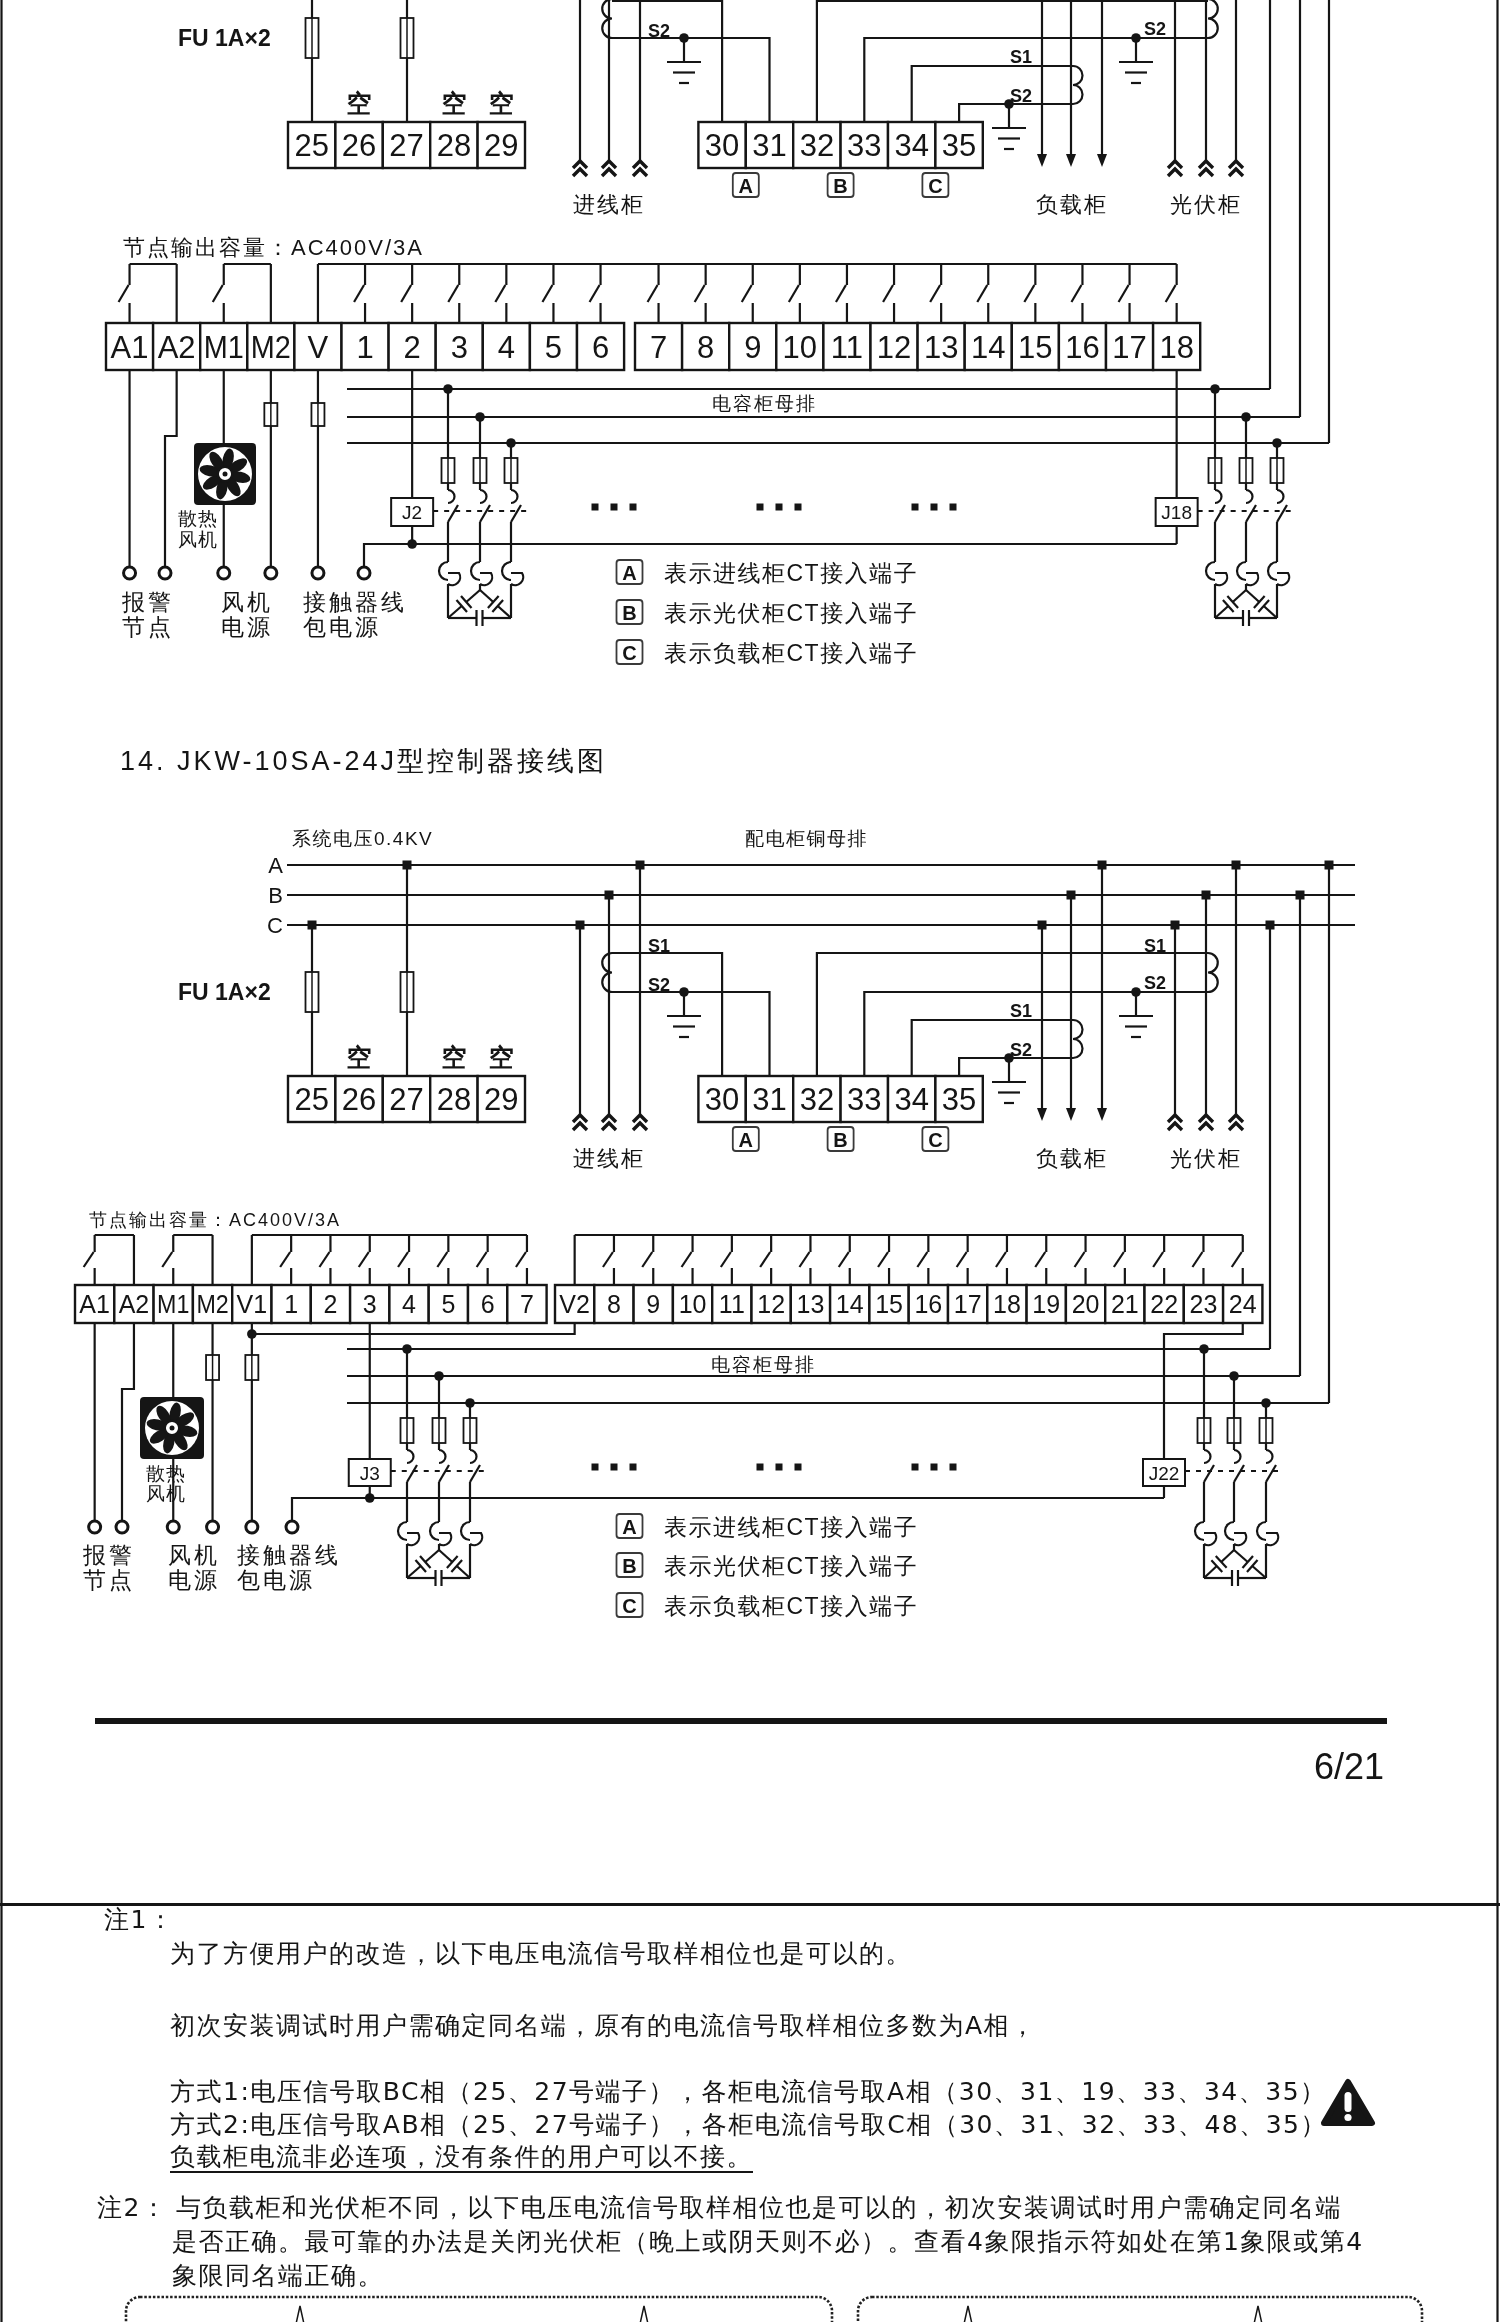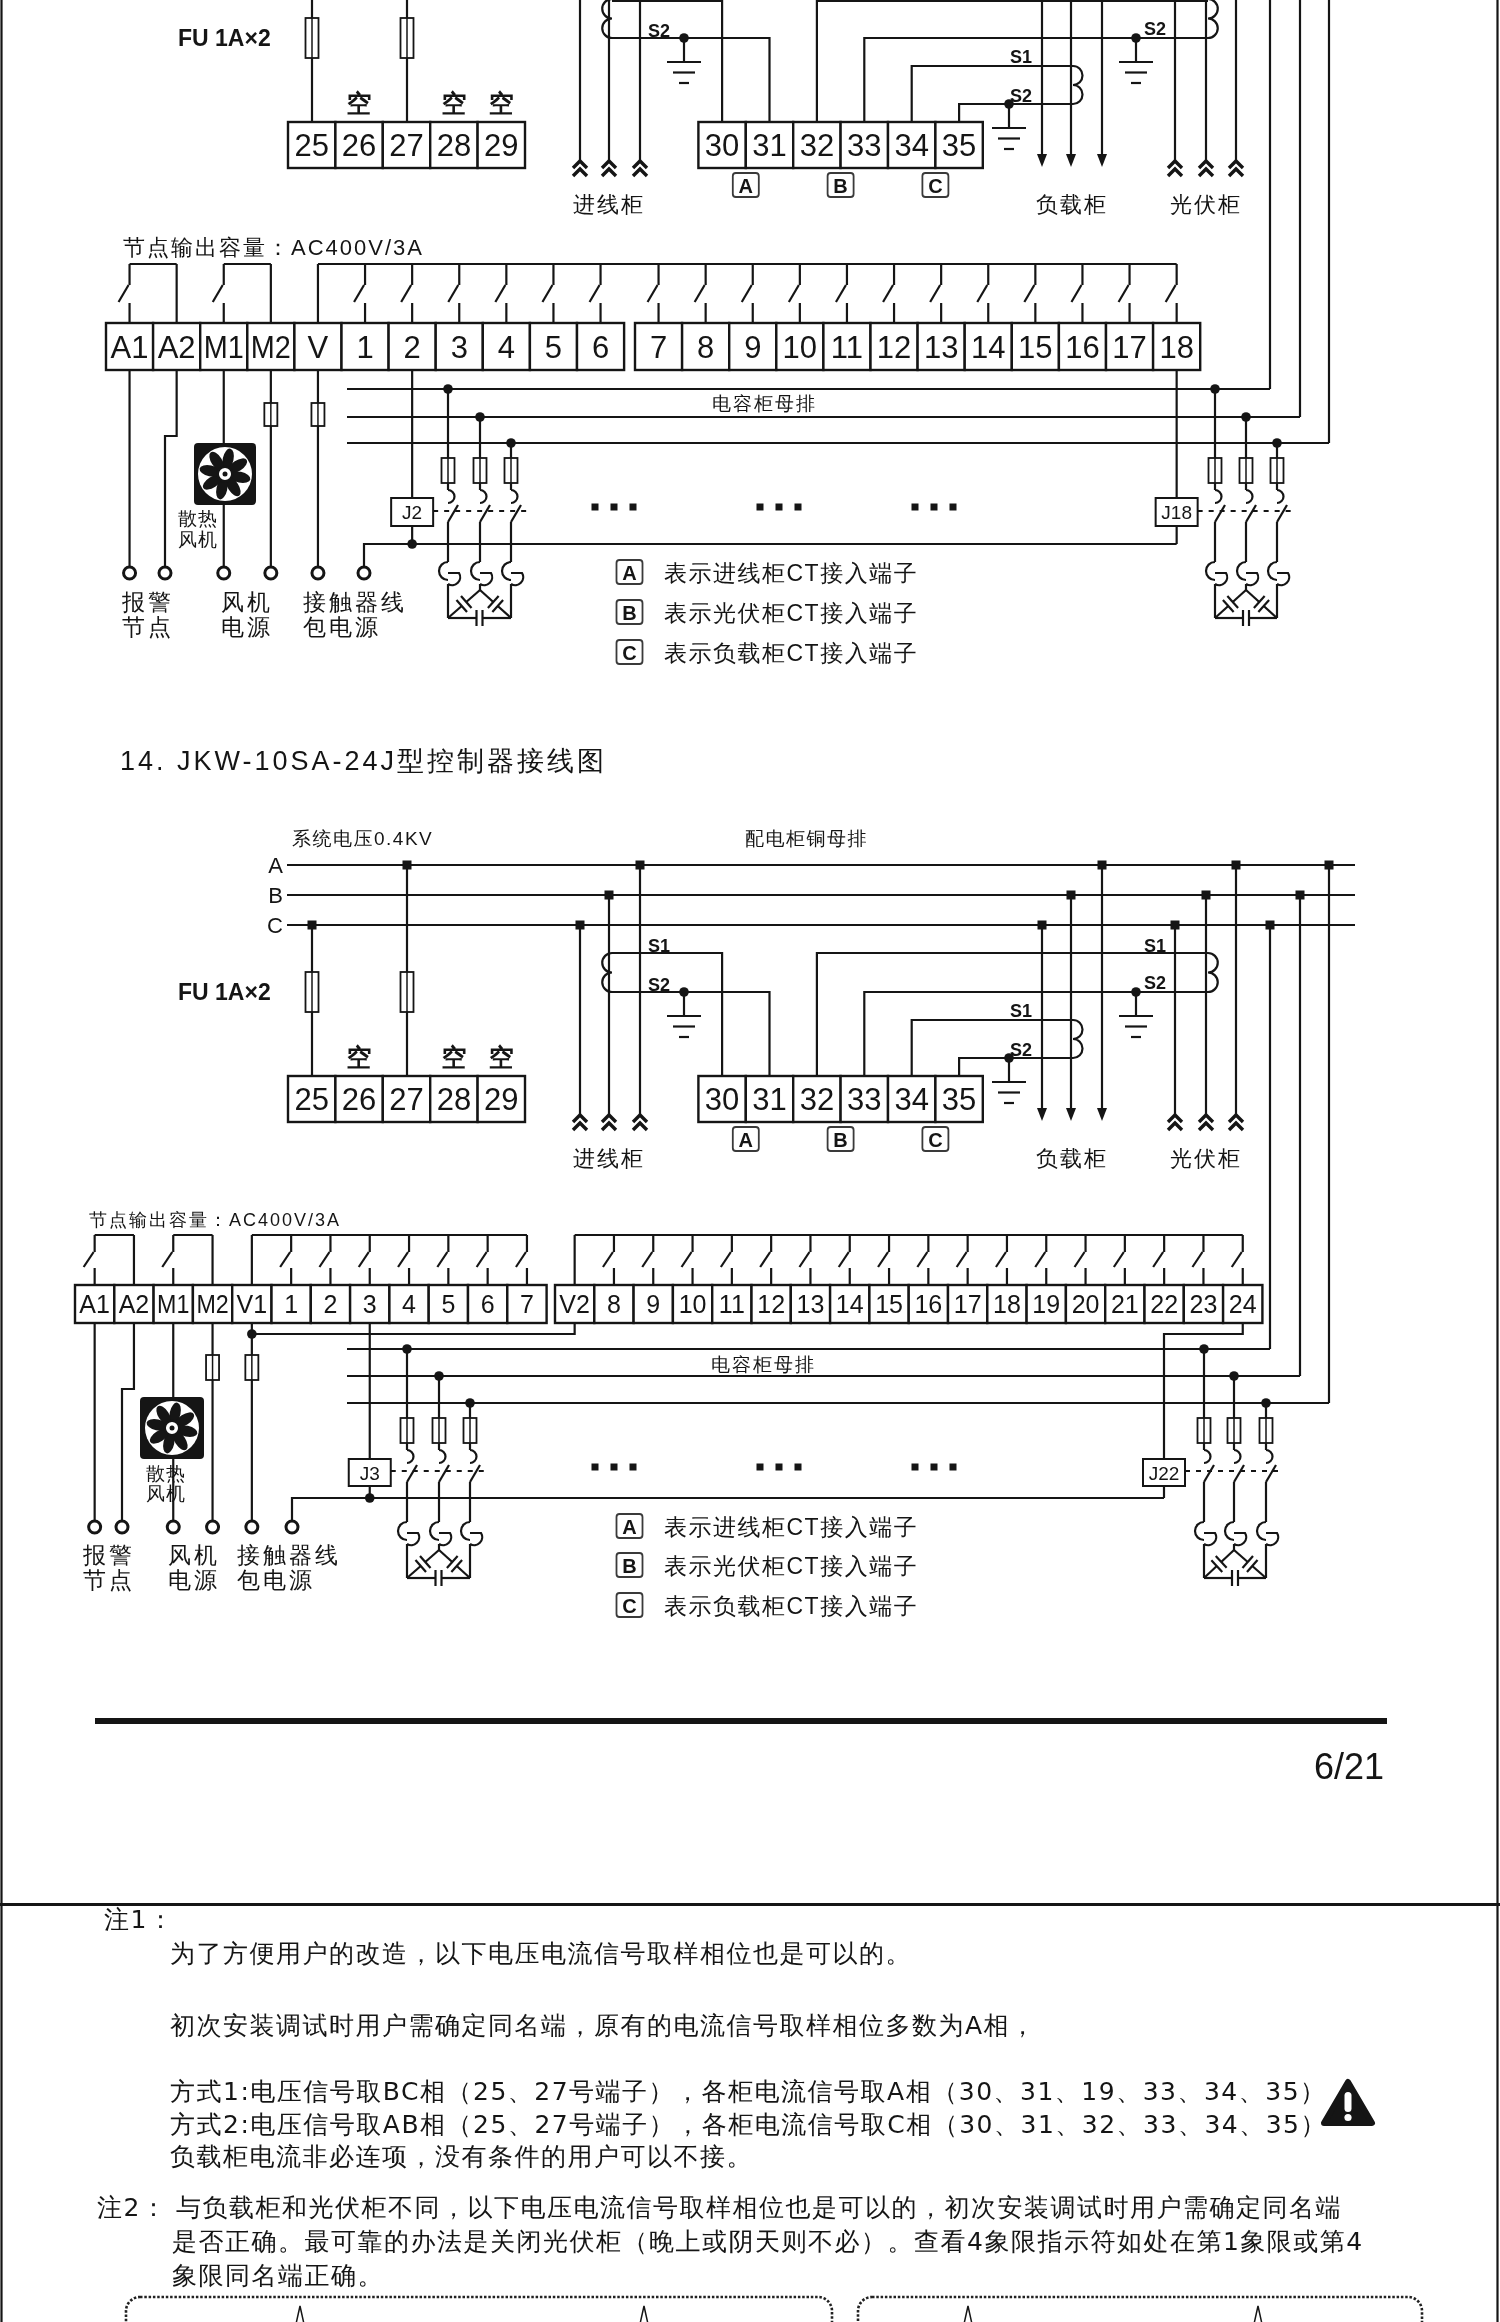--- a/index.html
+++ b/index.html
@@ -32,21 +32,21 @@
   .t-fan { font-size: 19px; letter-spacing: 1px; }
   .t-j { font-size: 19px; text-anchor: middle; }
   .t-bus { font-size: 19px; letter-spacing: 2px; }
   .t-title { font-size: 27px; letter-spacing: 3px; }
   .t-page { font-size: 36px; text-anchor: end; }
 
   .note-text {
     position: absolute; font-size: 25px; line-height: 30px; white-space: nowrap;
     letter-spacing: 1.5px; color: #151515; font-family: "DejaVu Sans", sans-serif;
   }
-  .underlined { text-underline-offset: 6px; }
+  .underlined { text-decoration: underline; text-underline-offset: 6px; }
   #warning-icon { position: absolute; left: 1320px; top: 2077px; width: 56px; height: 52px; }
 </style>
 </head>
 <body>
 
 <svg id="diagram-svg" xmlns="http://www.w3.org/2000/svg" width="1500" height="2322" viewBox="0 0 1500 2322">
     <g>
       <line x1="312" y1="0" x2="312" y2="122" class="w"></line>
       <g>
         <rect x="305.5" y="18" width="13" height="40" class="sym"></rect>
@@ -1332,21 +1332,21 @@
       <polyline points="964,2324 968,2306 972,2324" class="w thin"></polyline>
       <polyline points="1254,2324 1258,2306 1262,2324" class="w thin"></polyline>
     </g>
   </svg>
 
 <div>
   <div class="note-text" style="left:104px;top:1905px">注1：</div>
   <div class="note-text" style="left:170px;top:2011px">初次安装调试时用户需确定同名端，原有的电流信号取样相位多数为A相，</div>
   <div class="note-text" style="left:170px;top:1939px">为了方便用户的改造，以下电压电流信号取样相位也是可以的。</div>
   <div class="note-text" style="left:170px;top:2077px">方式1:电压信号取BC相（25、27号端子），各柜电流信号取A相（30、31、19、33、34、35）</div>
-  <div class="note-text" style="left:170px;top:2110px">方式2:电压信号取AB相（25、27号端子），各柜电流信号取C相（30、31、32、33、34、35）</div>
+  <div class="note-text" style="left:170px;top:2110px">方式2:电压信号取AB相（25、27号端子），各柜电流信号取C相（30、31、32、33、48、35）</div>
   <div class="note-text underlined" style="left:170px;top:2142px">负载柜电流非必连项，没有条件的用户可以不接。</div>
 </div>
 
 <svg id="warning-icon" viewBox="0 0 56 52" xmlns="http://www.w3.org/2000/svg">
   <path d="M28 5 L52 46 L4 46 Z" fill="#151515" stroke="#151515" stroke-width="6" stroke-linejoin="round"></path>
   <rect x="24.5" y="15" width="7" height="20" rx="3.5" fill="#ffffff"></rect>
   <circle cx="28" cy="40.5" r="3.6" fill="#ffffff"></circle>
 </svg>
 
 <div>

